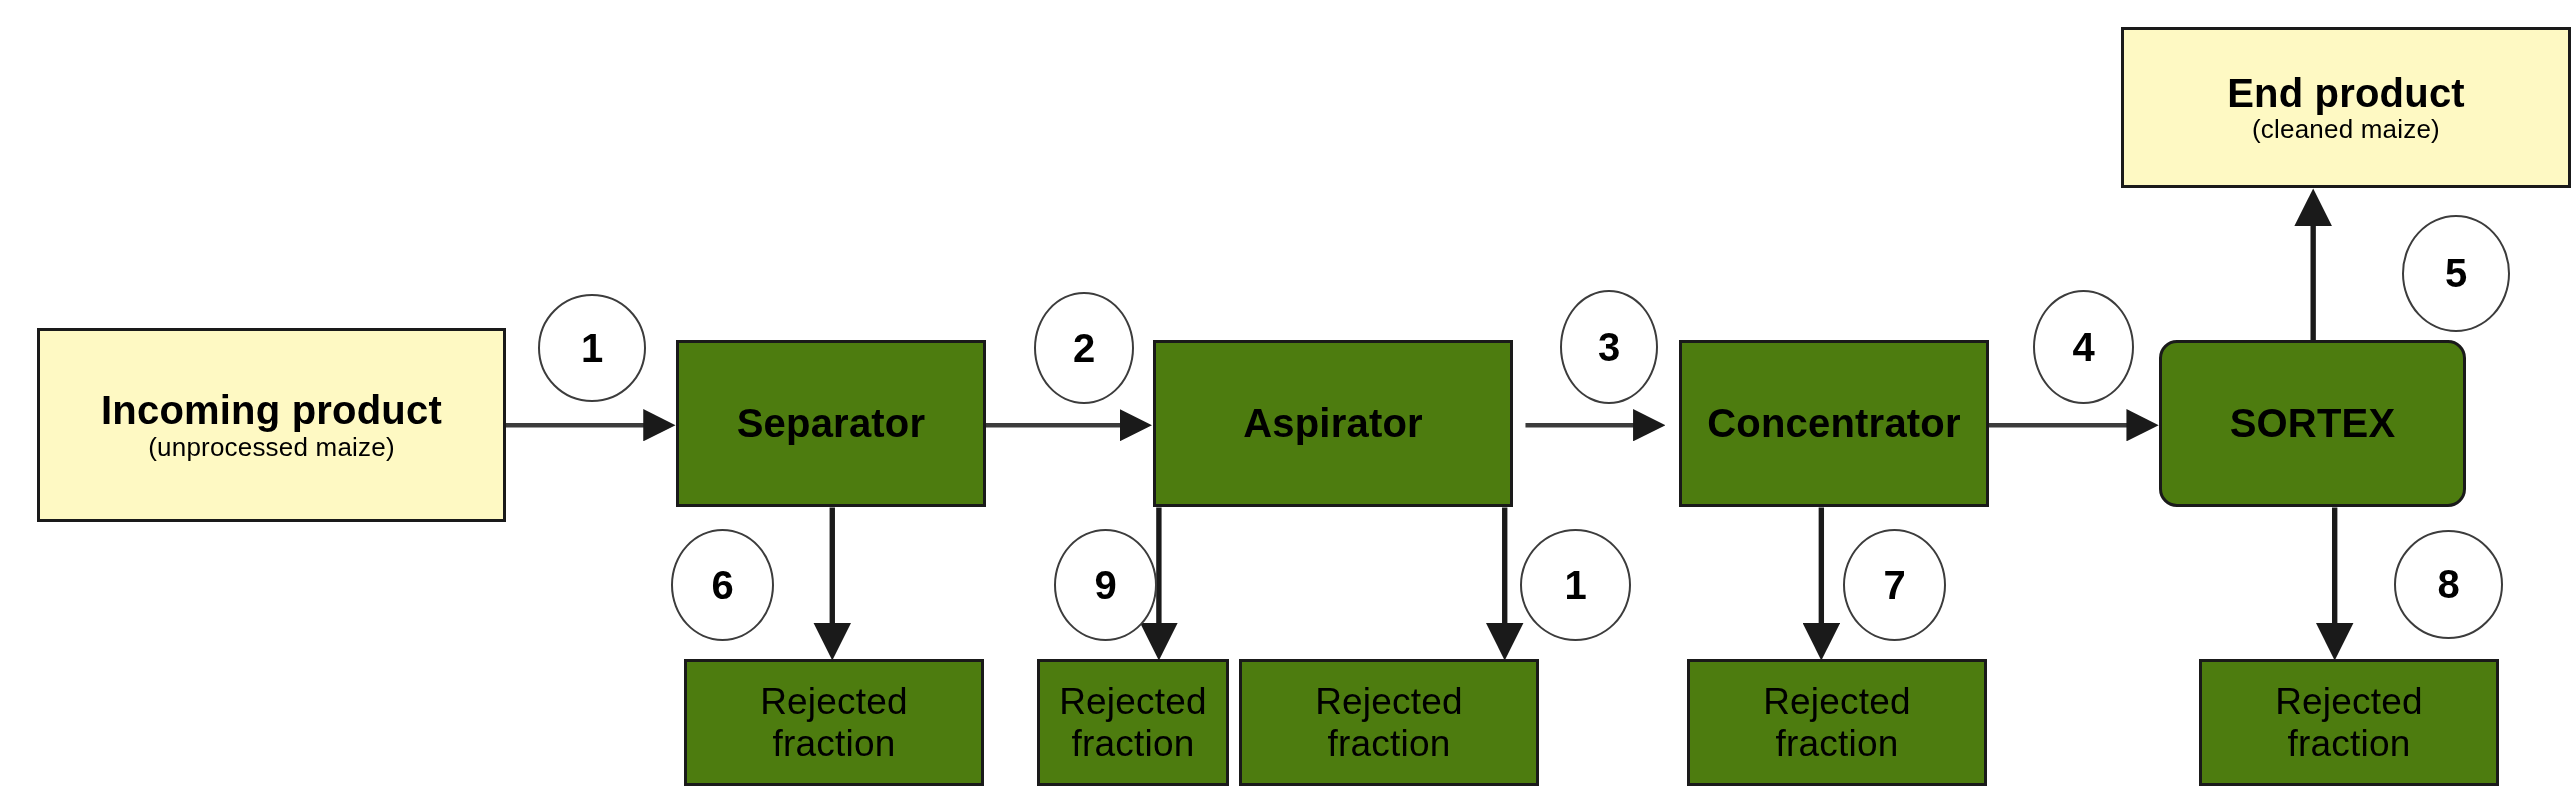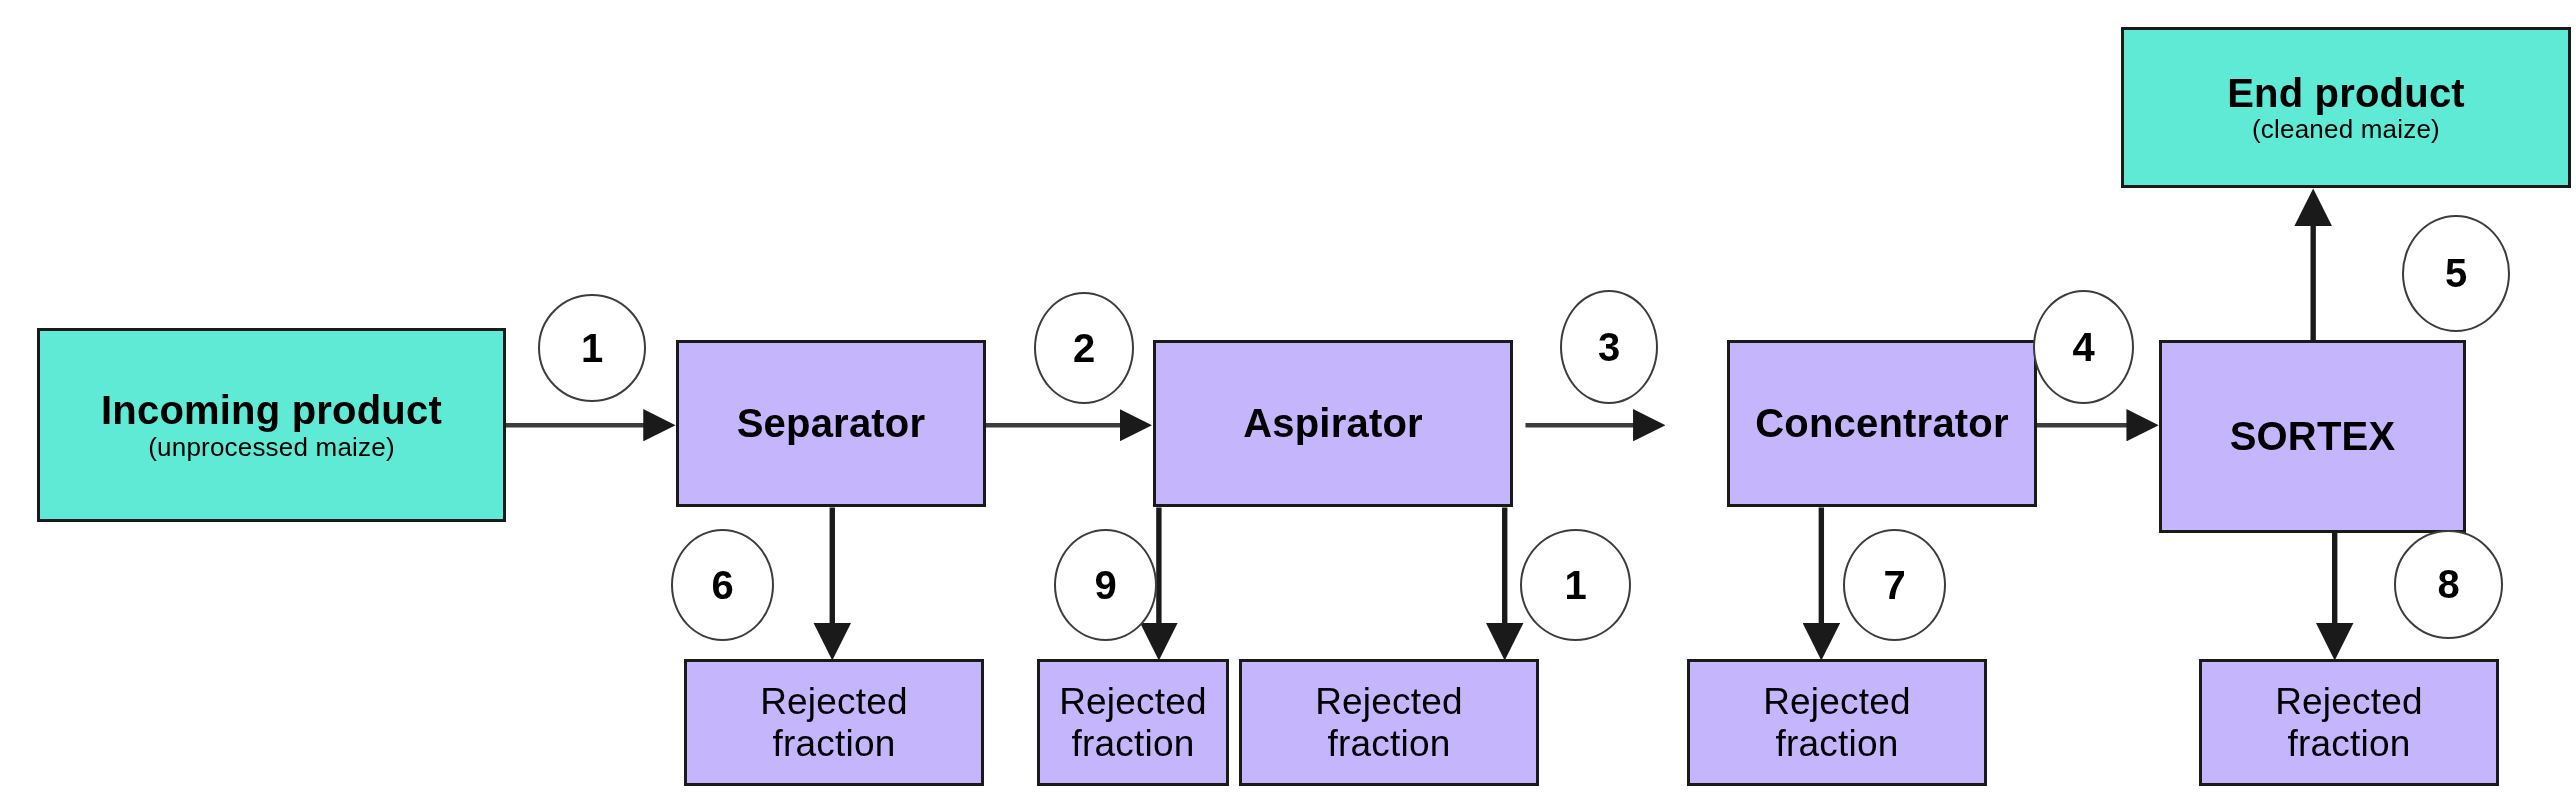--- a/index.html
+++ b/index.html
@@ -12,31 +12,31 @@
     width: 2576px;
     height: 812px;
     background: #ffffff;
     font-family: "Liberation Sans", sans-serif;
     overflow: hidden;
   }
   .node {
     position: absolute;
     box-sizing: border-box;
     border: 3.8px solid #1a1a1a;
-    background: #c4b5fd;
+    background: #4d7c0f;
     display: flex;
     flex-direction: column;
     align-items: center;
     justify-content: center;
     text-align: center;
     color: #000000;
     line-height: 1.12;
   }
   .node.terminal {
-    background: #5eead4;
+    background: #fef9c3;
   }
   .node .line-bold {
     font-weight: bold;
     font-size: 40px;
     letter-spacing: 0.2px;
   }
   .node .line-plain {
     font-weight: normal;
     font-size: 26px;
     letter-spacing: 0.2px;
@@ -117,25 +117,25 @@
   </div>
 
   <div class="node process" style="left:676px; top:340px; width:310px; height:167px;">
     <div class="label">Separator</div>
   </div>
 
   <div class="node process" style="left:1153px; top:340px; width:360px; height:167px;">
     <div class="label">Aspirator</div>
   </div>
 
-  <div class="node process" style="left:1727px; top:340px; width:310px; height:167px;">
+  <div class="node process" style="left:1679px; top:340px; width:310px; height:167px;">
     <div class="label">Concentrator</div>
   </div>
 
-  <div class="node process" style="left:2159px; top:340px; width:307px; height:193px;">
+  <div class="node process" style="left:2159px; top:340px; width:307px; height:167px;border-radius:18px;">
     <div class="label">SORTEX</div>
   </div>
 
   <div class="node reject" style="left:684px; top:659px; width:300px; height:127px;">
     <div class="l1">Rejected</div>
     <div class="l2">fraction</div>
   </div>
 
   <div class="node reject" style="left:1037px; top:659px; width:192px; height:127px;">
     <div class="l1">Rejected</div>

